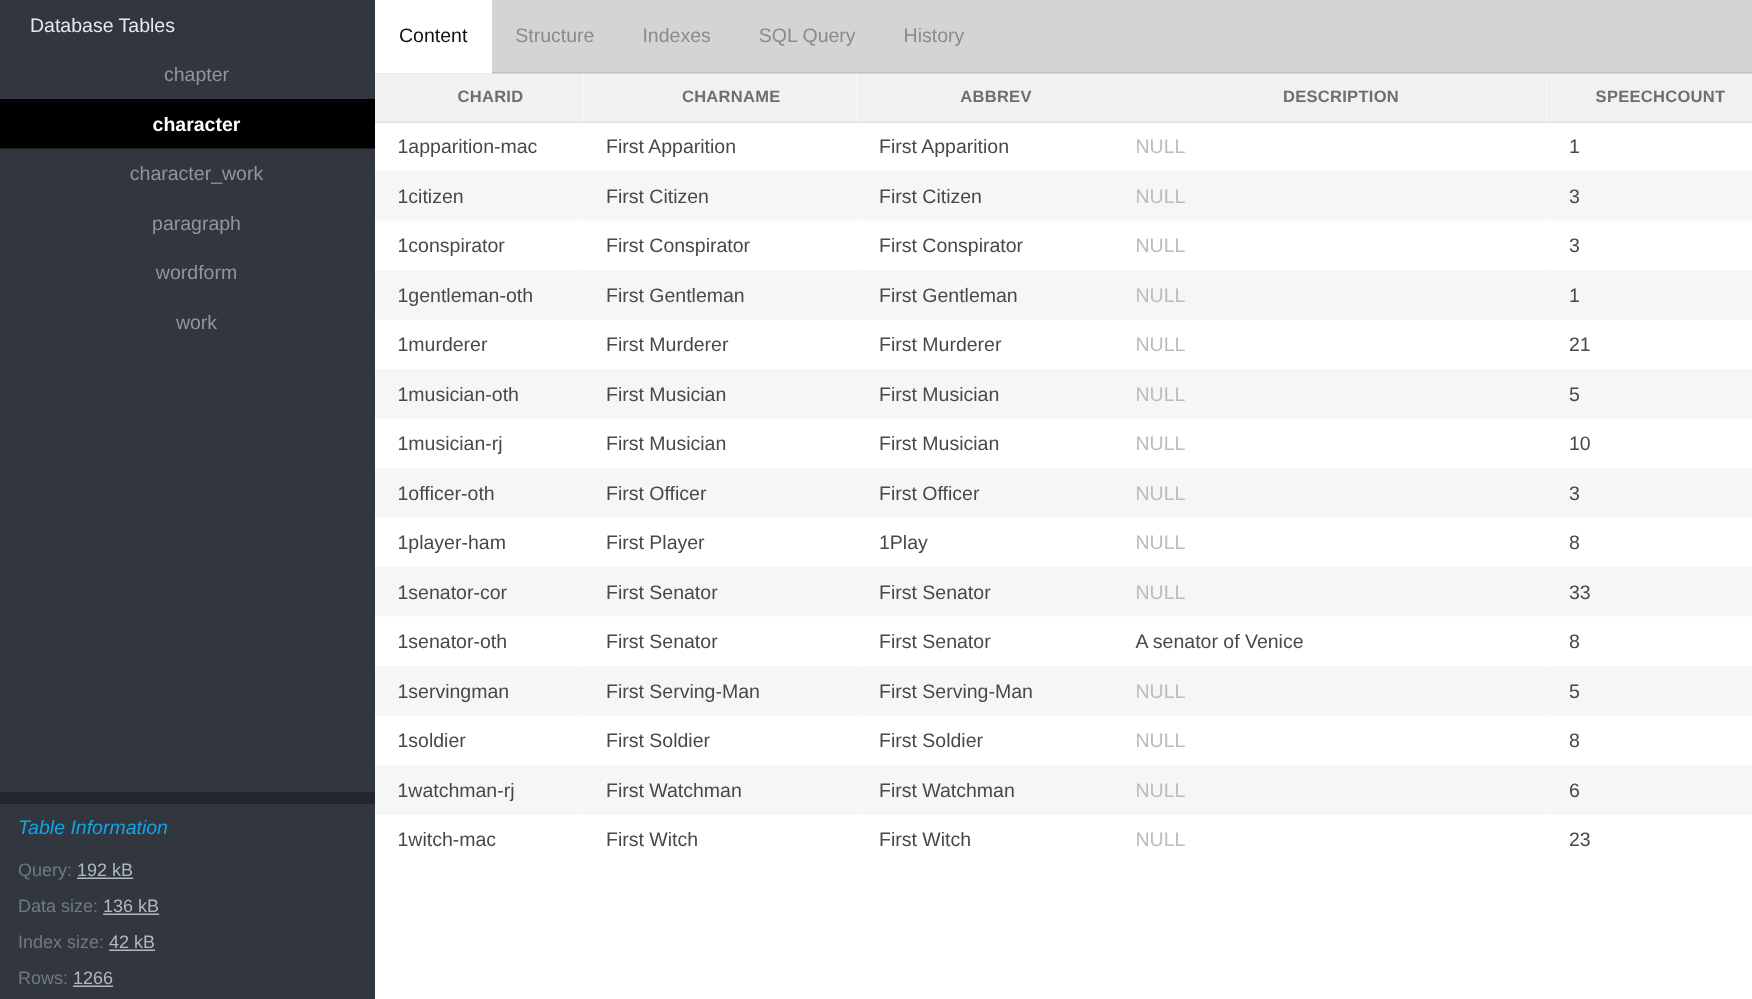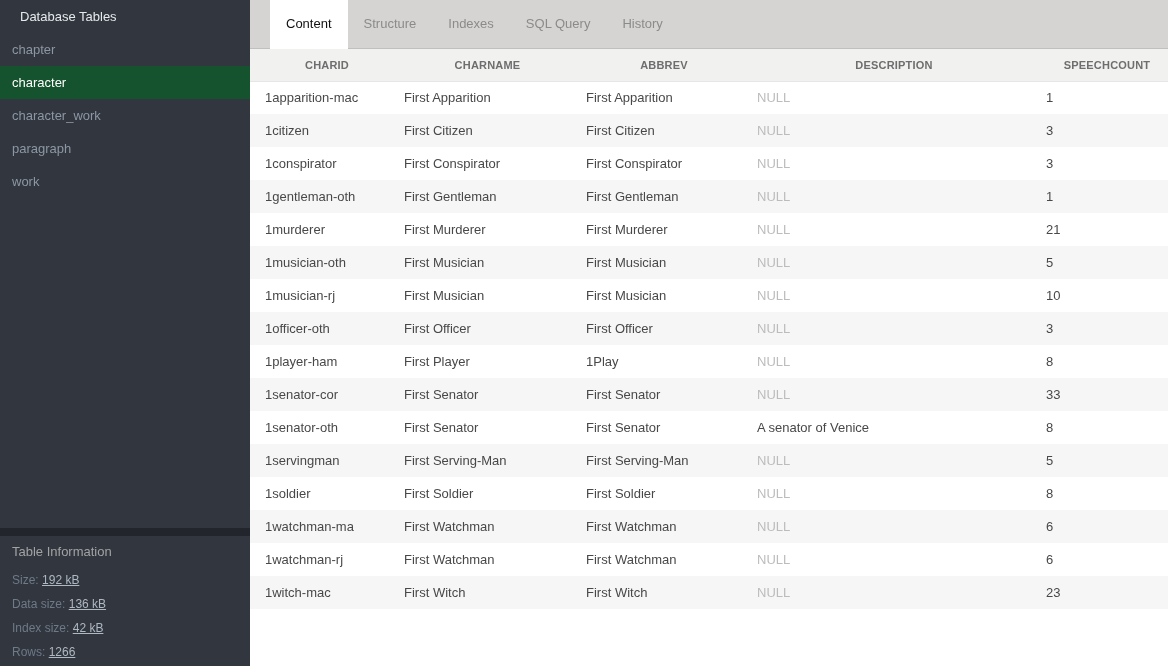--- a/index.html
+++ b/index.html
@@ -27,37 +27,39 @@
     color: #e6e9ec;
   }
   .table-list { list-style: none; }
   .table-item {
     height: 33px;
     line-height: 33px;
     padding-left: 12px;
     font-size: 13px;
     color: #8d97a3;
     cursor: pointer;
+    text-align: center;
   }
   .table-item.selected {
-    background: #14532d;
+    background: #000000;
     color: #ffffff;
-    font-weight: normal;
+    font-weight: bold;
   }
   .table-info {
     margin-top: auto;
     border-top: 8px solid #22262c;
     padding: 8px 12px 2px 12px;
   }
   .table-info-title {
     font-size: 13px;
     font-weight: normal;
-    color: #a3a3a3;
+    color: #0ea5e9;
     line-height: 16px;
     margin-bottom: 8px;
+    font-style: italic;
   }
   .info-line {
     font-size: 12px;
     line-height: 24px;
     white-space: nowrap;
   }
   .info-label { color: #6f7a87; }
   .info-value { color: #b0b8c1; text-decoration: underline; }
 
   
@@ -82,21 +84,20 @@
     line-height: 48px;
     padding: 0 16px;
     font-size: 13px;
     color: #8b8b89;
     cursor: pointer;
   }
   .tab.active {
     background: #ffffff;
     color: #111111;
     margin-bottom: -1px;
-    margin-left: 20px;
   }
 
   
   table.data-table {
     width: 918px;
     border-collapse: collapse;
     table-layout: fixed;
   }
   .data-table col:nth-child(1) { width: 139px; }
   .data-table col:nth-child(2) { width: 182px; }
@@ -131,26 +132,27 @@
 </head>
 <body>
 
 <aside class="sidebar">
   <div class="sidebar-header">Database Tables</div>
   <ul class="table-list">
       <li class="table-item">chapter</li>
       <li class="table-item selected">character</li>
       <li class="table-item">character_work</li>
       <li class="table-item">paragraph</li>
+      <li class="table-item">wordform</li>
       <li class="table-item">work</li>
     </ul>
   <div class="table-info">
     <div class="table-info-title">Table Information</div>
     <div>
-        <div class="info-line"><span class="info-label">Size:</span> <span class="info-value">192 kB</span></div>
+        <div class="info-line"><span class="info-label">Query:</span> <span class="info-value">192 kB</span></div>
         <div class="info-line"><span class="info-label">Data size:</span> <span class="info-value">136 kB</span></div>
         <div class="info-line"><span class="info-label">Index size:</span> <span class="info-value">42 kB</span></div>
         <div class="info-line"><span class="info-label">Rows:</span> <span class="info-value">1266</span></div>
       </div>
   </div>
 </aside>
 
 <main class="main">
   <nav class="tab-bar">
       <div class="tab active">Content</div>
@@ -262,27 +264,20 @@
           <td>5</td>
         </tr>
         <tr>
           <td>1soldier</td>
           <td>First Soldier</td>
           <td>First Soldier</td>
           <td class="null">NULL</td>
           <td>8</td>
         </tr>
         <tr>
-          <td>1watchman-ma</td>
-          <td>First Watchman</td>
-          <td>First Watchman</td>
-          <td class="null">NULL</td>
-          <td>6</td>
-        </tr>
-        <tr>
           <td>1watchman-rj</td>
           <td>First Watchman</td>
           <td>First Watchman</td>
           <td class="null">NULL</td>
           <td>6</td>
         </tr>
         <tr>
           <td>1witch-mac</td>
           <td>First Witch</td>
           <td>First Witch</td>

